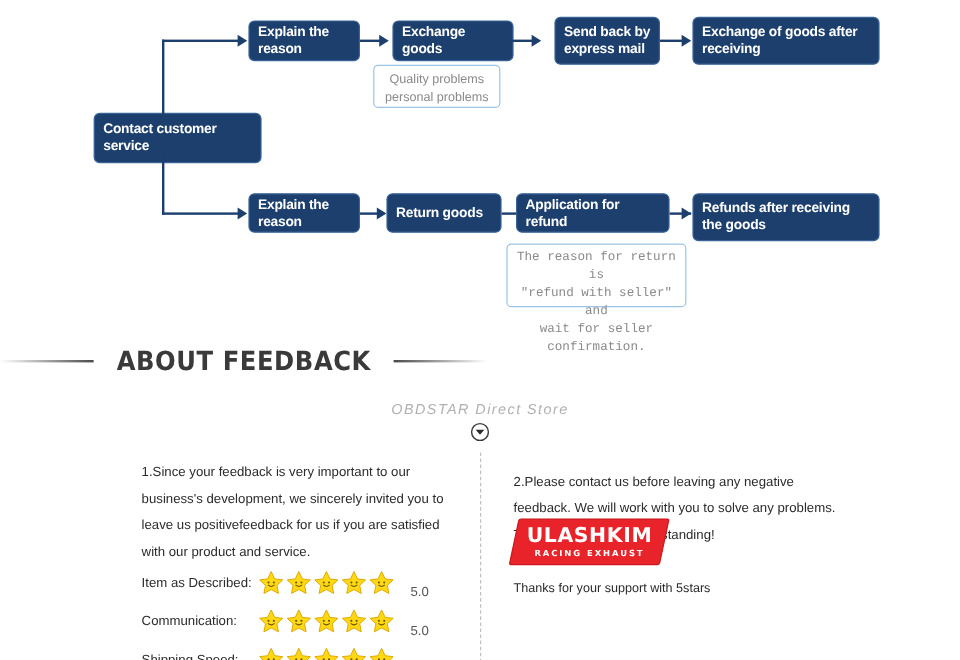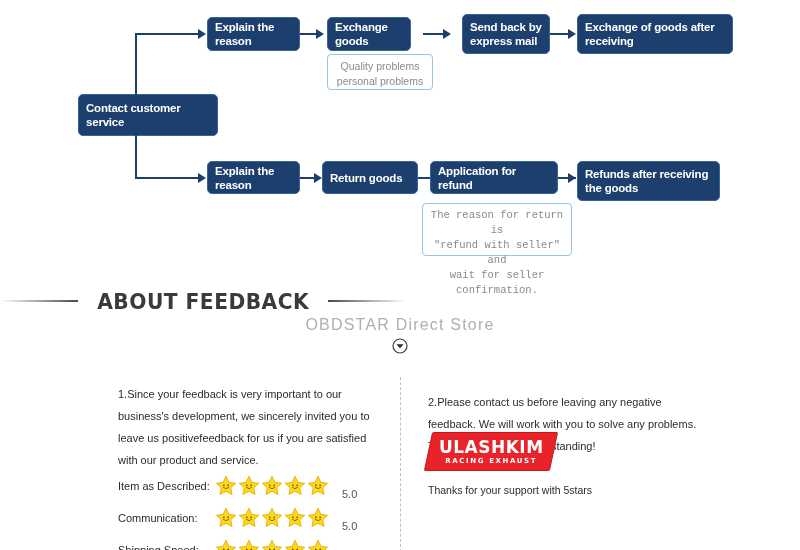--- a/index.html
+++ b/index.html
@@ -70,24 +70,25 @@
   .hdr-line.right{background:linear-gradient(to left,#ffffff,#4a4a4a);}
   .hdr-title{
     font-family:"DejaVu Sans", sans-serif;
     font-weight:bold;
     font-size:22px;
     letter-spacing:0.5px;
     color:#3a3a3a;
     transform:scaleX(0.92);
   }
   .hdr-sub{
-    font-size:16px;
+    font-size:12px;
     color:#b0b0b0;
     letter-spacing:1.2px;
-    margin-top:2px;
+    margin-top:20px;
+    font-style:italic;
   }
   .chev-circle{
     margin:4px auto 0 auto;
     width:16px;height:16px;
   }
 
   
   #feedback-body{position:absolute;left:0;top:372px;width:652px;height:190px;}
   .vdivider{
     position:absolute;left:400px;top:5px;width:0;height:175px;
@@ -155,39 +156,39 @@
   <div class="arrowhead" style="left:198px;top:29px;"></div>
   <div class="arrowhead" style="left:198px;top:173px;"></div>
 
   <div class="node" style="left:207px;top:17px;width:93px;height:34px;">
     <span>Explain the reason</span>
   </div>
 
   <div class="conn h" style="left:300px;top:33px;width:20px;"></div>
   <div class="arrowhead" style="left:316px;top:29px;"></div>
 
-  <div class="node" style="left:327px;top:17px;width:84px;height:34px;">
+  <div class="node" style="left:327px;top:17px;width:101px;height:34px;">
     <span>Exchange goods</span>
   </div>
 
   <div class="conn h" style="left:423px;top:33px;width:24px;"></div>
   <div class="arrowhead" style="left:443px;top:29px;"></div>
 
   <div class="node" style="left:462px;top:14px;width:88px;height:40px;">
     <span>Send back by express mail</span>
   </div>
 
   <div class="conn h" style="left:550px;top:33px;width:22px;"></div>
   <div class="arrowhead" style="left:568px;top:29px;"></div>
 
   <div class="node" style="left:577px;top:14px;width:156px;height:40px;">
     <span>Exchange of goods after receiving</span>
   </div>
 
-  <div class="callout" style="left:327px;top:54px;width:106px;height:36px;text-align:center;">
+  <div class="callout" style="left:311px;top:54px;width:106px;height:36px;text-align:center;">
     <div>Quality problems</div>
     <div>personal problems</div>
   </div>
 
   <div class="node" style="left:207px;top:161px;width:93px;height:33px;">
     <span>Explain the reason</span>
   </div>
 
   <div class="conn h" style="left:300px;top:177px;width:18px;"></div>
   <div class="arrowhead" style="left:314px;top:173px;"></div>
@@ -199,21 +200,21 @@
   <div class="conn h" style="left:418px;top:177px;width:18px;"></div>
   <div class="arrowhead" style="left:432px;top:173px;"></div>
 
   <div class="node" style="left:430px;top:161px;width:128px;height:33px;">
     <span>Application for refund</span>
   </div>
 
   <div class="conn h" style="left:558px;top:177px;width:18px;"></div>
   <div class="arrowhead" style="left:568px;top:173px;"></div>
 
-  <div class="node" style="left:577px;top:161px;width:143px;height:40px;">
+  <div class="node" style="left:577px;top:161px;width:156px;height:40px;">
     <span>Refunds after receiving the goods</span>
   </div>
 
   <div class="callout" style="left:422px;top:203px;width:150px;height:53px;font-family:Liberation Mono, monospace;">
     <div>The reason for return is</div>
     <div>"refund with seller" and</div>
     <div>wait for seller confirmation.</div>
   </div>
 </div>
 

